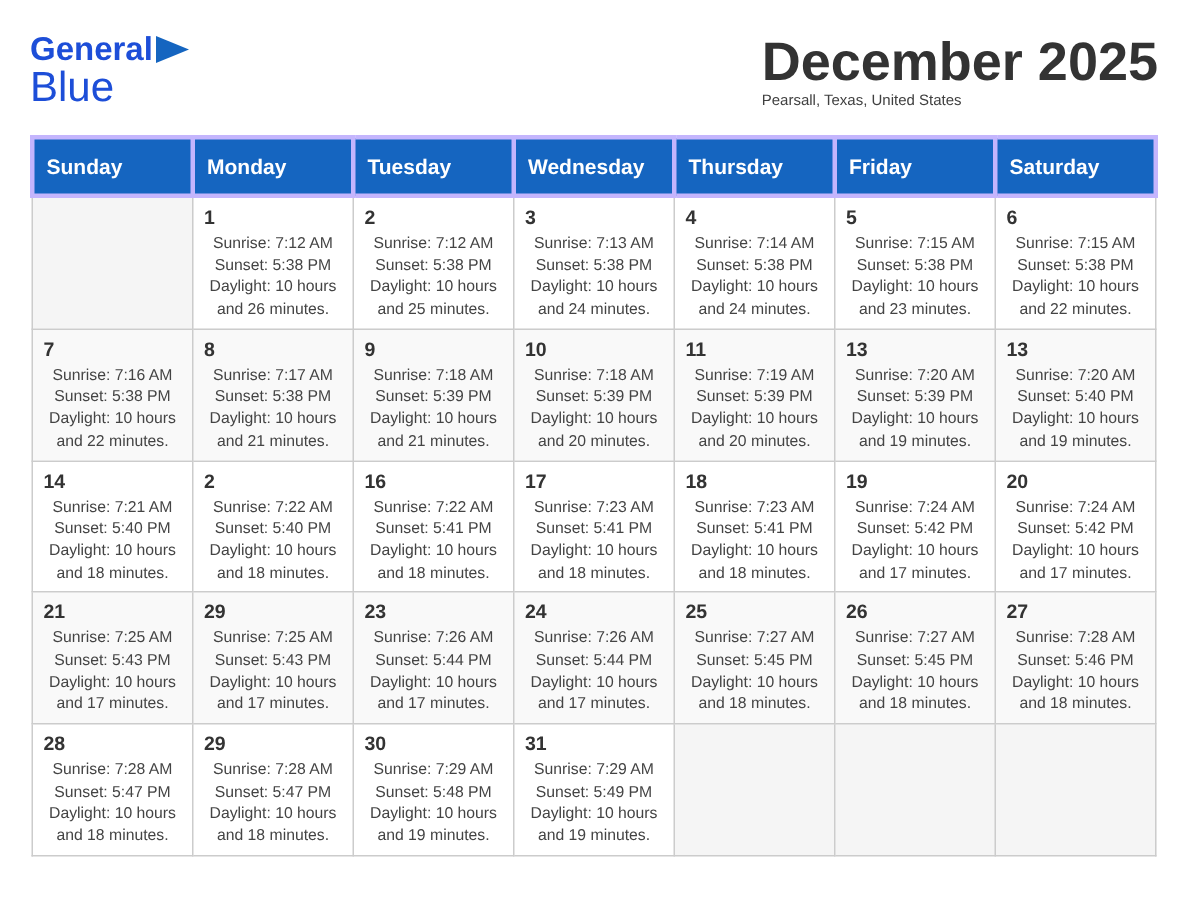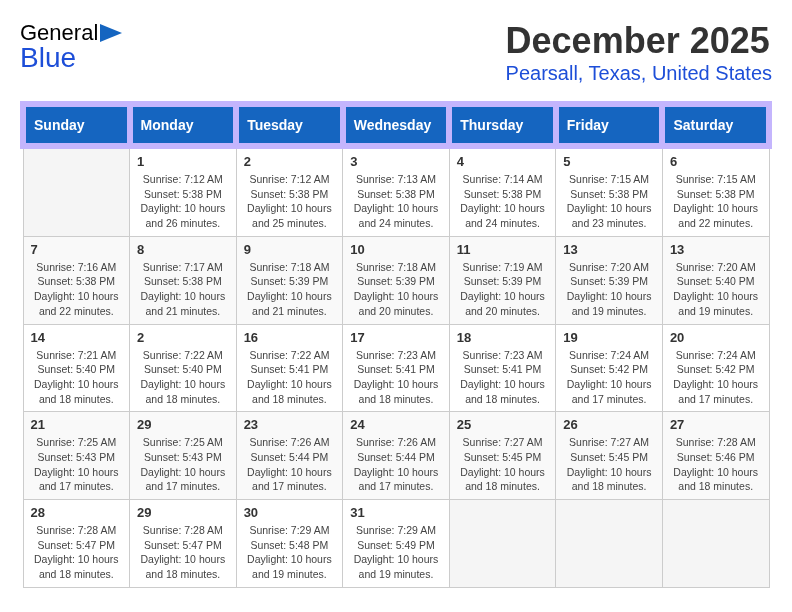--- a/index.html
+++ b/index.html
@@ -23,35 +23,35 @@
     }
     .title-block {
       text-align: left;
     }
     .main-title {
       font-size: 36px;
       font-weight: bold;
       color: #333;
     }
     .subtitle {
-      font-size: 20px;
-      color: #1d4ed8;
+      font-size: 10px;
+      color: #404040;
     }
     .calendar {
       width: 100%;
       border-collapse: collapse;
       border: 1px solid #ccc;
     }
     .calendar th {
       background-color: #1565C0;
       color: #fff;
       text-align: left;
       padding: 10px 8px;
       font-size: 14px;
-      border: 6px solid #c4b5fd;
+      border: 3px solid #c4b5fd;
     }
     .calendar td {
       vertical-align: top;
       padding: 5px 7px;
       border: 1px solid #ccc;
       font-size: 11px;
       color: #333;
       min-height: 80px;
       width: calc(100% / 7);
     }
@@ -75,21 +75,21 @@
     .empty-cell {
       background-color: #f5f5f5 !important;
     }
   </style>
 </head>
 <body>
 
 <div class="header-section">
   <div class="logo">
     <div style="display:flex; align-items:center;">
-      <span style="font-size:22px; font-weight:normal; color:#000000;">General</span>
+      <span style="font-size:22px; font-weight:bold; color:#1d4ed8;">General</span>
       <svg width="22" height="18" viewBox="0 0 22 18" style="margin-left:2px;">
         <polygon points="0,0 22,9 0,18" fill="#1565C0"></polygon>
       </svg>
     </div>
     <span style="font-size:28px; font-weight:normal; color:#1d4ed8; margin-top:-4px;">Blue</span>
   </div>
   <div class="title-block">
     <div class="main-title">December 2025</div>
     <div class="subtitle">Pearsall, Texas, United States</div>
   </div>

